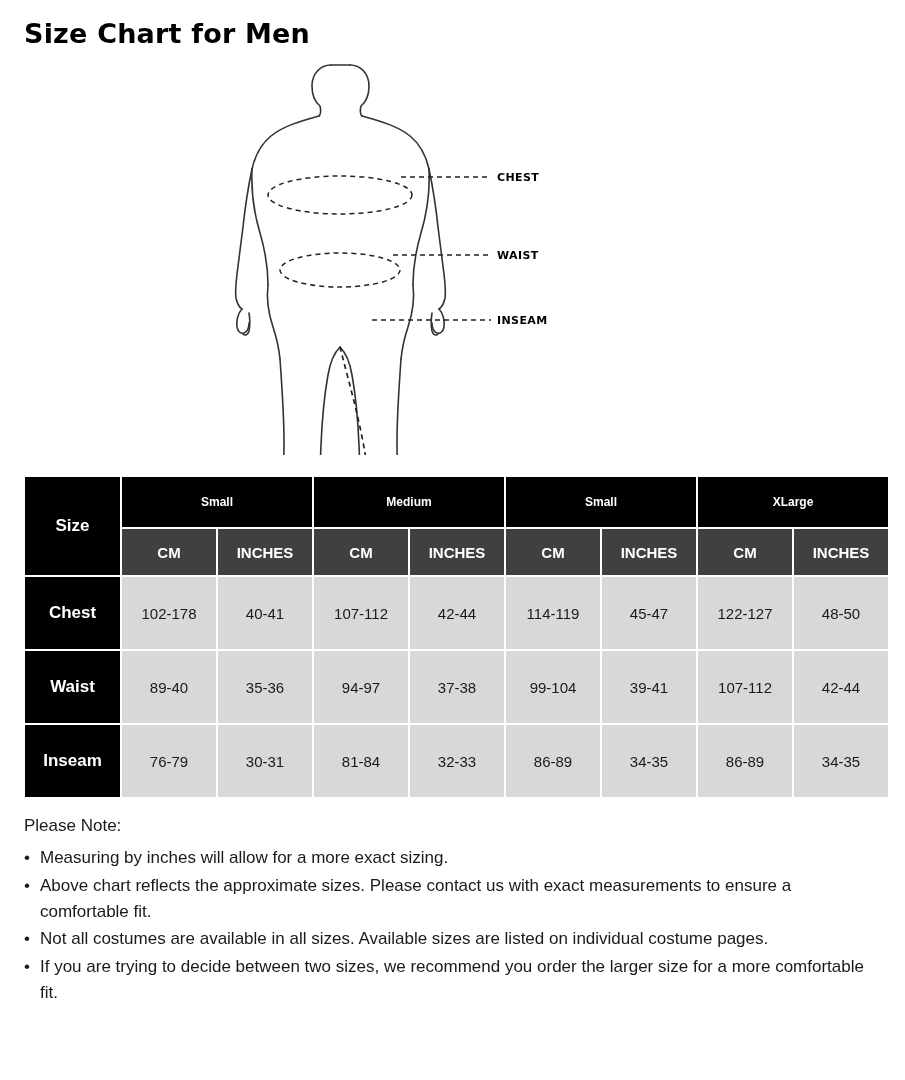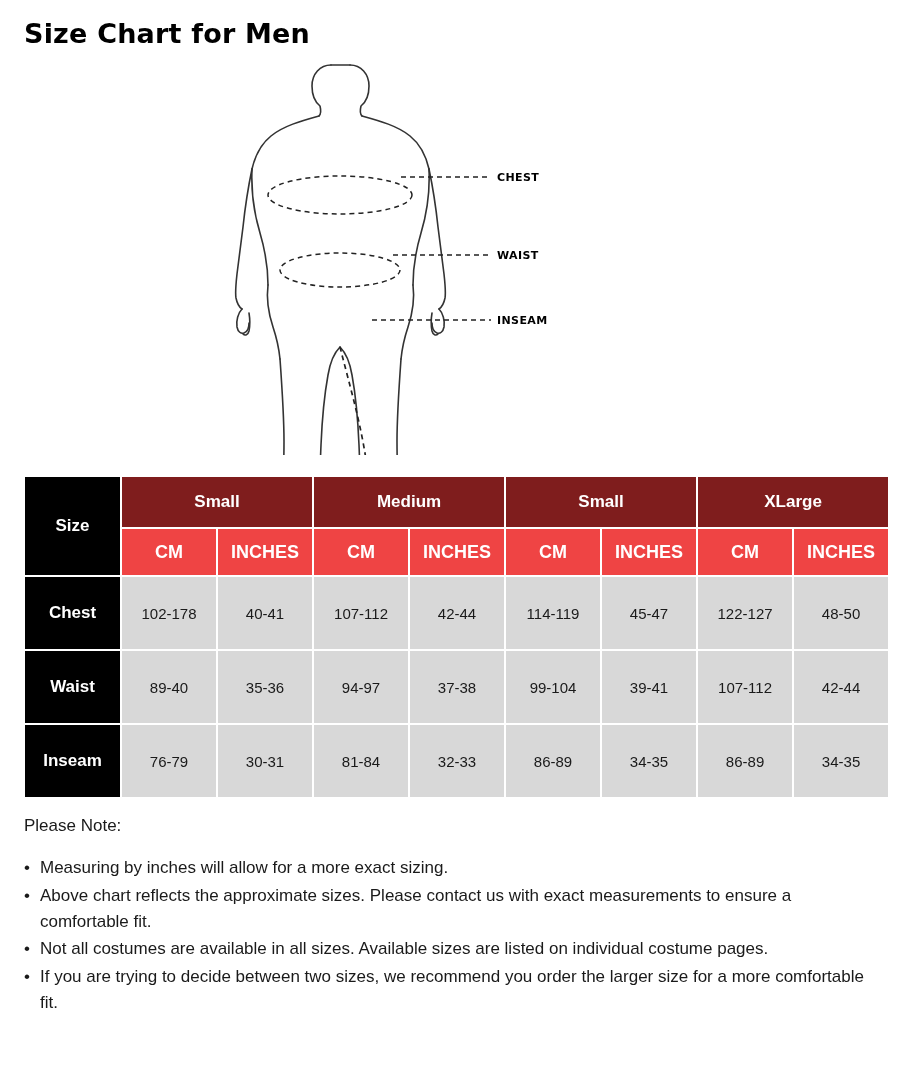--- a/index.html
+++ b/index.html
@@ -56,30 +56,30 @@
     width: 861px;
     margin: 10px 0 0 1px;
     table-layout: fixed;
   }
   table.size-table td, table.size-table th {
     border: 2px solid #ffffff;
     text-align: center;
     font-family: "Liberation Sans", sans-serif;
   }
   .hdr-dark {
-    background: #7f1d1d;
-    color: #ffffff;
-    font-size: 17px;
+    background: #000000;
+    color: #ffffff;
+    font-size: 12px;
     font-weight: bold;
     height: 48px;
   }
   .hdr-sub {
-    background: #ef4444;
-    color: #ffffff;
-    font-size: 18px;
+    background: #404040;
+    color: #ffffff;
+    font-size: 15px;
     font-weight: bold;
     height: 44px;
   }
   .size-corner {
     background: #000000;
     color: #ffffff;
     font-size: 17px;
     font-weight: bold;
   }
   .row-head {
@@ -98,21 +98,21 @@
 
   
   .notes {
     margin: 14px 0 0 2px;
     font-size: 17px;
     line-height: 1.55;
     color: #1a1a1a;
     font-family: "Liberation Sans", sans-serif;
   }
   .notes .note-title {
-    margin-bottom: 16px;
+    margin-bottom: 6px;
   }
   .notes ul {
     list-style: none;
     margin: 0;
     padding: 0;
   }
   .notes li {
     position: relative;
     padding-left: 16px;
     margin-bottom: 1px;

